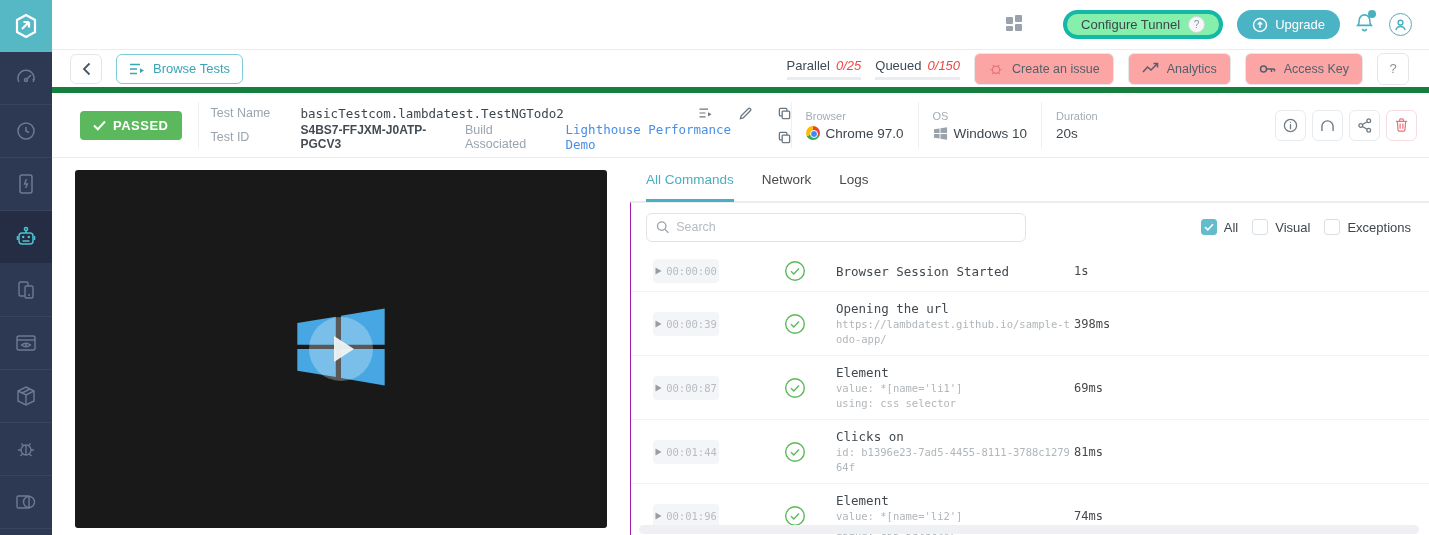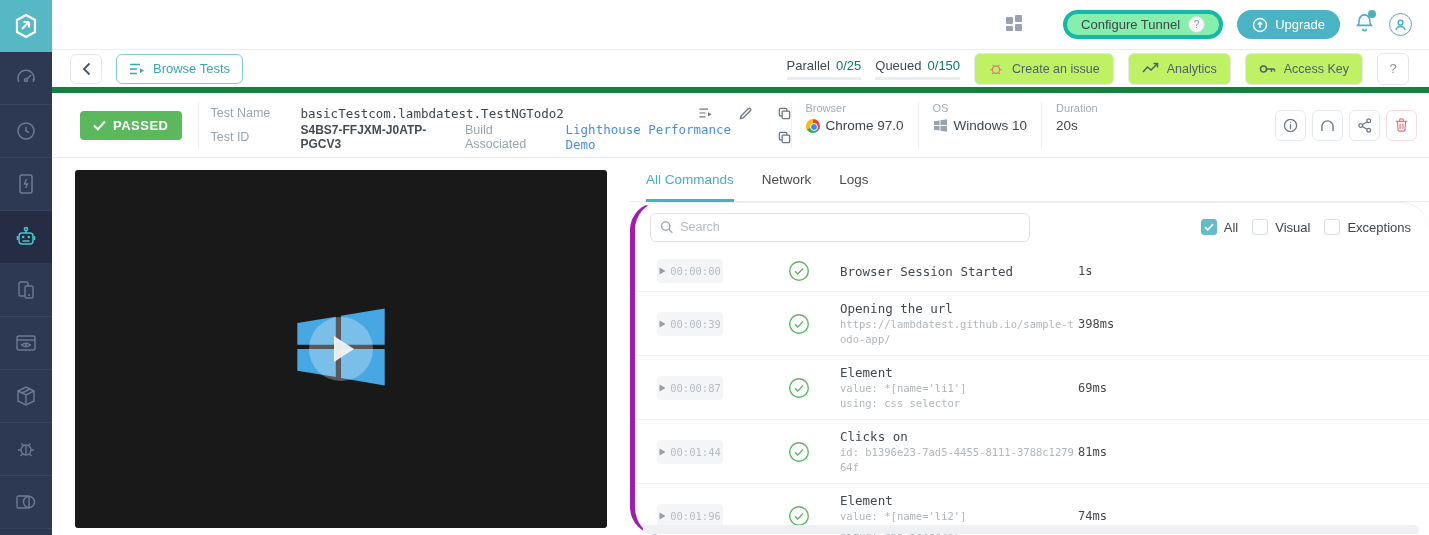--- a/index.html
+++ b/index.html
@@ -24,58 +24,58 @@
   .bell-dot { position:absolute; top:-2px; right:-1px; width:8px; height:8px; border-radius:50%; background:#49b0c0; }
   .avatar { width:23px; height:23px; border:1.6px solid #49b0c0; border-radius:50%; display:flex; align-items:center; justify-content:center; color:#49b0c0; cursor:pointer; }
 
   
   .secondbar { position:absolute; left:52px; top:50px; right:0; height:43px; background:#fff; border-bottom:6px solid #15803d; display:flex; align-items:center; padding:0 20px 0 18px; z-index:3; }
   .back-btn { width:32px; height:30px; border:1px solid #e3e7ea; border-radius:6px; background:#fff; display:flex; align-items:center; justify-content:center; color:#4a5560; cursor:pointer; }
   .browse-btn { display:flex; align-items:center; gap:8px; height:30px; padding:0 12px; margin-left:14px; border:1px solid #7fcbd6; border-radius:6px; background:#fff; color:#3da4b5; font-size:13px; cursor:pointer; }
   .bar-right { margin-left:auto; display:flex; align-items:center; gap:14px; }
   .stat { display:flex; align-items:center; gap:6px; font-size:13px; padding-bottom:4px; border-bottom:3px solid #e9edf0; }
   .stat .lbl { color:#3e4b57; }
-  .stat .val { color:#0f766e; }
-  .flat-btn { display:flex; align-items:center; gap:8px; height:32px; padding:0 13px; border:1px solid #e3e7ea; border-radius:6px; background:#bef264; font-size:12.5px; color:#53606b; cursor:pointer; }
+  .stat .val { color:#ef4444;font-style:italic; }
+  .flat-btn { display:flex; align-items:center; gap:8px; height:32px; padding:0 13px; border:1px solid #e3e7ea; border-radius:6px; background:#fca5a5; font-size:12.5px; color:#53606b; cursor:pointer; }
   .q-btn { width:32px; height:32px; border:1px solid #e3e7ea; border-radius:6px; background:#fff; color:#8b949b; font-size:13px; display:flex; align-items:center; justify-content:center; cursor:pointer; }
 
   
   .testbar { position:absolute; left:52px; top:93px; right:0; height:65px; background:#fff; border-bottom:1px solid #e7ebee; display:flex; align-items:center; z-index:2; }
   .status-badge { margin-left:28px; background:#5cb85c; color:#fff; font-size:13px; font-weight:bold; letter-spacing:0.5px; border-radius:4px; padding:7px 13px; display:flex; align-items:center; gap:7px; }
   .v-div { width:1px; height:46px; background:#edf0f2; margin:0 0 0 16px; }
   .meta-block { margin-left:12px; width:580px; }
   .meta-row { display:flex; align-items:center; height:24px; font-size:12.5px;gap:12px; }
   .meta-label { color:#9aa4ad; width:78px; flex:none; }
   .mono { font-family:"DejaVu Sans Mono", monospace; }
   .test-name-val { font-size:12.5px; color:#3e464d; }
   .test-id-val { font-weight:bold; color:#444c53; font-size:12px; }
   .build-label { color:#9aa4ad; margin-left:10px; }
   .build-link { color:#4a8fe2; margin-left:10px; font-size:12.5px; cursor:pointer; }
   .mini-ic { color:#6b7680; margin-left:14px; cursor:pointer; display:flex; }
   .meta-row .spacer { flex:1; }
-  .env { padding:0 14px; border-left:1px solid #edf0f2; height:46px; display:flex; flex-direction:column; gap:4px; min-width:100px; }
+  .env { padding:0 14px; border-left:1px solid #edf0f2; height:46px; display:flex; flex-direction:column; justify-content:center; gap:4px; min-width:100px; }
   .env-label { font-size:11px; color:#a3acb4; }
   .env-val { font-size:13.5px; color:#3e464d; display:flex; align-items:center; gap:6px; }
   .chrome-dot { width:14px; height:14px; border-radius:50%; background:conic-gradient(#ea4335 0 33%, #4285f4 0 34%, #34a853 34% 66%, #fbbc05 66% 100%); position:relative; flex:none; }
   .chrome-dot::after { content:""; position:absolute; left:4px; top:4px; width:6px; height:6px; border-radius:50%; background:#4285f4; border:1px solid #fff; }
   .action-group { margin-left:auto; margin-right:12px; display:flex; gap:6px; }
   .sq-btn { width:31px; height:31px; border:1px solid #e7ebee; border-radius:6px; background:#fff; display:flex; align-items:center; justify-content:center; color:#707a84; cursor:pointer; }
   .sq-btn.danger { color:#e8737d; border-color:#f6dde0; }
 
   
   .video-wrap { position:absolute; left:75px; top:170px; width:532px; height:358px; background:#191919; border-radius:3px; display:flex; align-items:center; justify-content:center; }
   .play-overlay { position:absolute; width:64px; height:64px; border-radius:50%; background:rgba(255,255,255,0.28); display:flex; align-items:center; justify-content:center; cursor:pointer; }
   .play-overlay::after { content:""; margin-left:6px; border-left:20px solid rgba(240,244,246,0.95); border-top:13px solid transparent; border-bottom:13px solid transparent; }
 
   
   .panel { position:absolute; left:630px; top:158px; right:0; bottom:0; background:#fff; }
   .tabs { height:44px; display:flex; align-items:center; gap:28px; padding-left:16px; border-bottom:1px solid #e9edf0; }
   .tab { font-size:13.5px; color:#4a4a4a; height:44px; display:flex; align-items:center; cursor:pointer; border-bottom:3px solid transparent; padding-top:3px; }
   .tab.active { color:#4aafc0; border-bottom-color:#4aafc0; }
-  .listbox { position:absolute; left:0; top:44px; right:0; bottom:0; border-left:5px solid #a21caf; border-top:1px solid #e9edf0;border-radius:28px; }
+  .listbox { position:absolute; left:0; top:44px; right:0; bottom:0; border-left:1px solid #a21caf; border-top:1px solid #e9edf0; }
   .filter-row { height:48px; display:flex; align-items:center; padding:0 18px 0 15px; }
   .search-box { width:380px; height:29px; border:1px solid #e0e4e7; border-radius:6px; display:flex; align-items:center; padding:0 9px; gap:7px; color:#9aa3ab; }
   .search-box input { border:none; outline:none; font-size:12.5px; color:#3e464d; width:100%; font-family:"Liberation Sans", sans-serif; }
   .search-box input::placeholder { color:#b4bbc1; }
   .chk-group { margin-left:auto; display:flex; align-items:center; gap:14px; }
   .chk { display:flex; align-items:center; gap:7px; font-size:13px; color:#3e464d; cursor:pointer; }
   .chk-box { width:16px; height:16px; border-radius:3px; border:1px solid #dadfe3; background:#fff; display:flex; align-items:center; justify-content:center; }
   .chk-box.checked { background:#62bccb; border-color:#62bccb; color:#fff; }
 
   .cmd-list { position:absolute; left:0; right:0; top:48px; bottom:0; overflow:hidden; }

